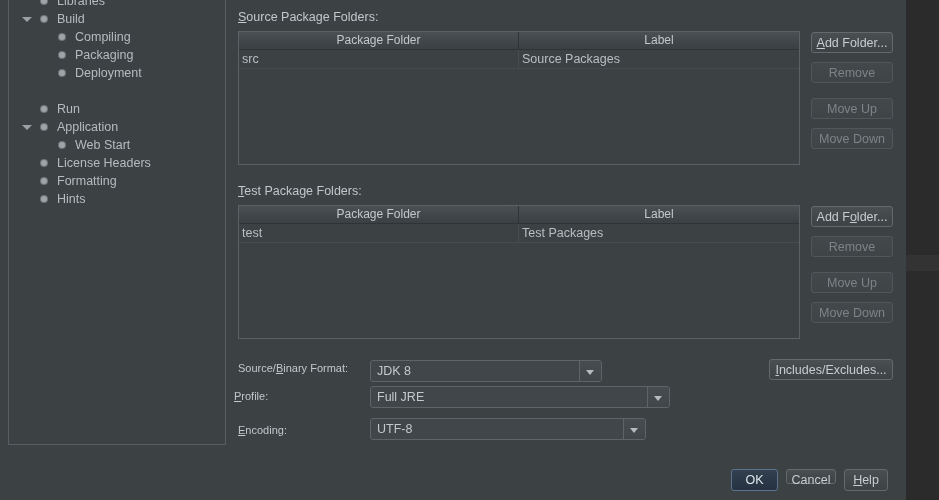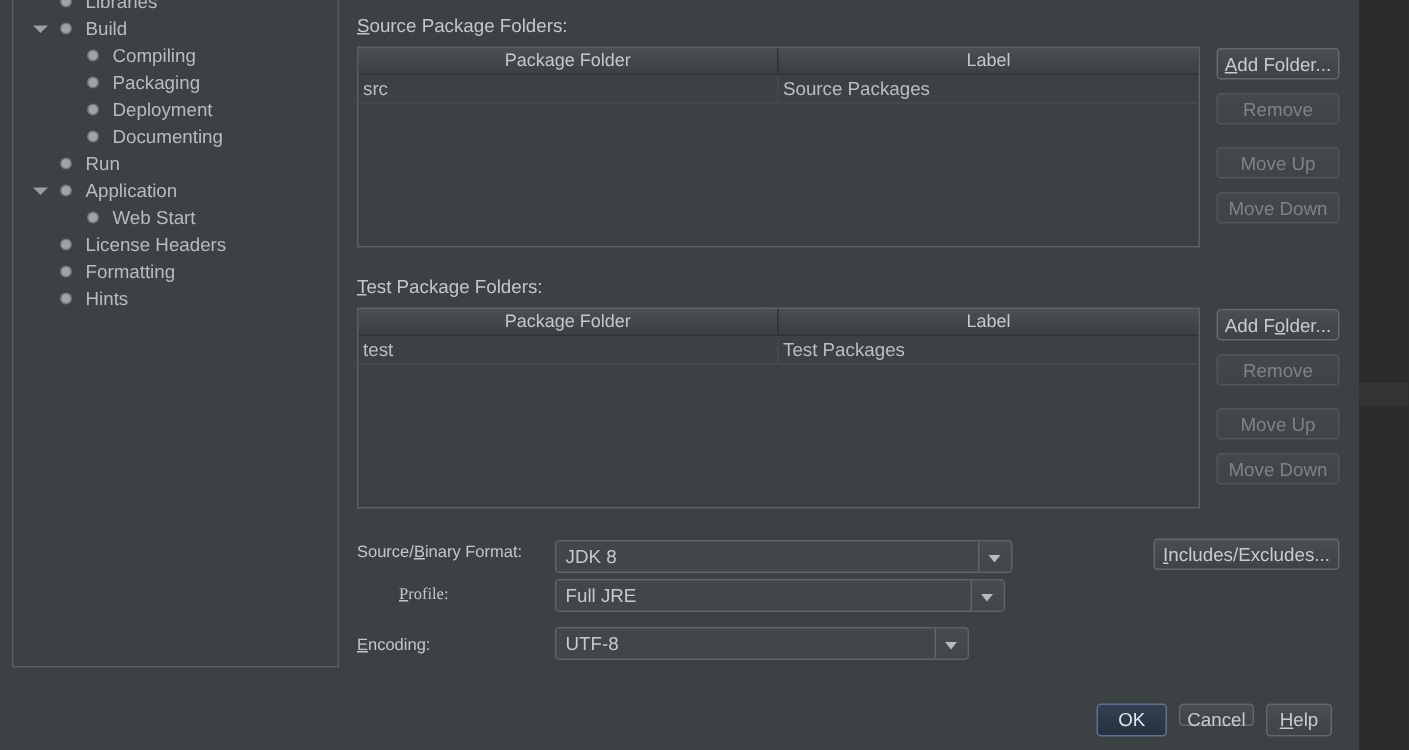--- a/index.html
+++ b/index.html
@@ -236,24 +236,20 @@
         <span class="tlabel">Compiling</span>
       </div>
       <div class="tree-node d2" style="position: absolute; left: 0px; top: 64px; width: 100%;">
         <span class="bullet"></span>
         <span class="tlabel">Deployment</span>
       </div>
       <div class="tree-node d2" style="position: absolute; left: 0px; top: 46px; width: 100%;">
         <span class="bullet"></span>
         <span class="tlabel">Packaging</span>
       </div>
-      <div class="tree-node d2" style="position: absolute; left: 0px; top: 82px; width: 100%;">
-        <span class="bullet"></span>
-        <span class="tlabel">Documenting</span>
-      </div>
       <div class="tree-node d1" style="position: absolute; left: 0px; top: 100px; width: 100%;">
         <span class="bullet"></span>
         <span class="tlabel">Run</span>
       </div>
       <div class="tree-node d1" style="position: absolute; left: 0px; top: 118px; width: 100%;">
         <span class="twisty">
           <i></i>
         </span>
         <span class="bullet"></span>
         <span class="tlabel">Application</span>
@@ -316,28 +312,28 @@
   <div class="btn" style="left:811px; top:206px; width:82px; height:21px; line-height:20px;">
     <span>Add F</span><span class="mn">o</span><span>lder...</span>
   </div>
   <div class="btn disabled" style="left:811px; top:236px; width:82px; height:21px; line-height:20px;">Remove</div>
   <div class="btn disabled" style="left:811px; top:272px; width:82px; height:21px; line-height:20px;">Move Up</div>
   <div class="btn disabled" style="left:811px; top:302px; width:82px; height:21px; line-height:20px;">Move Down</div>
 
   <div class="field-label" style="left:238px; top:362px;">
     <span>Source/</span><span class="mn">B</span><span>inary Format:</span>
   </div>
-  <div class="combo" style="left:370px; top:360px; width:305px;">
+  <div class="combo" style="left:370px; top:360px; width:232px;">
     <div class="cval">JDK 8</div>
     <div class="carrowbox">
         <i></i>
       </div>
   </div>
 
-  <div class="field-label" style="left:266px; top:390px;font-family:Liberation Serif, serif;">
+  <div class="field-label" style="left:234px; top:390px;">
     <span class="mn">P</span><span>rofile:</span>
   </div>
   <div class="combo" style="left:370px; top:386px; width:300px;text-decoration:underline;">
     <div class="cval">Full JRE</div>
     <div class="carrowbox">
         <i></i>
       </div>
   </div>
 
   <div class="field-label" style="left:238px; top:424px;">

